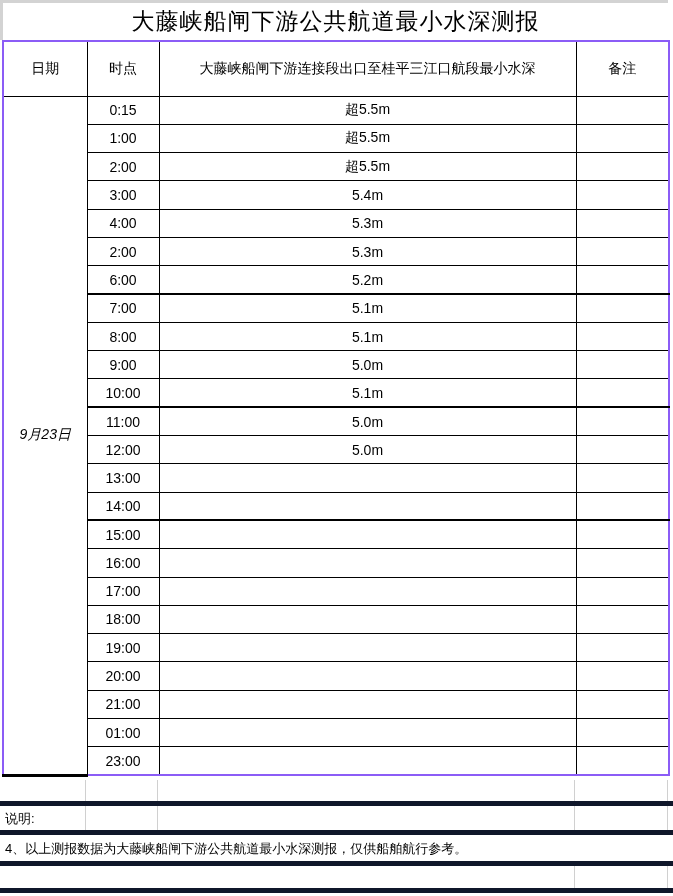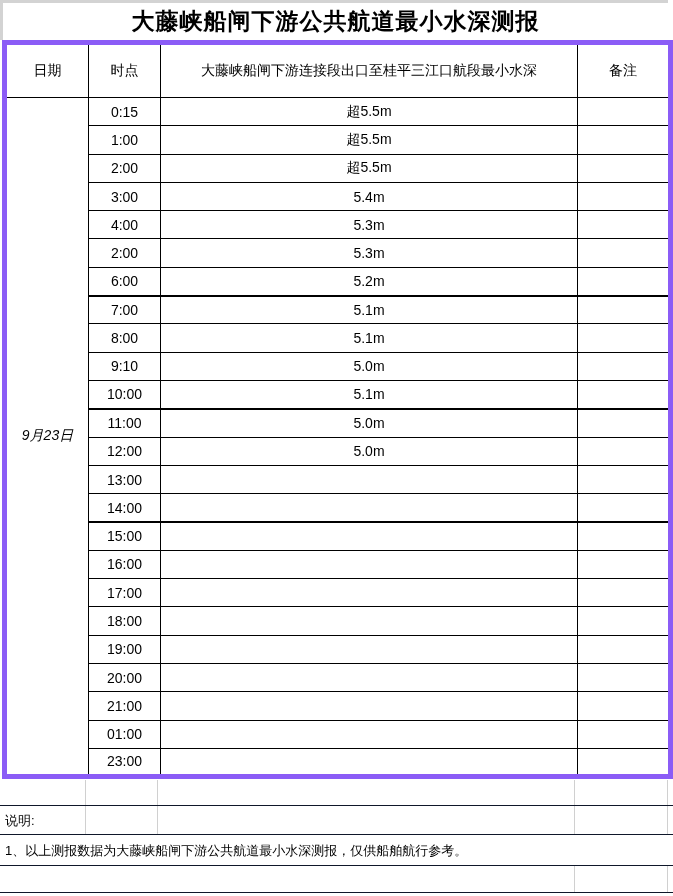--- a/index.html
+++ b/index.html
@@ -7,41 +7,41 @@
   body { font-family: "Liberation Sans", sans-serif; color: #000; position: relative; }
 
   
   .margin-top   { position: absolute; left: 0; top: 0; width: 668px; height: 3px; background: #d3d3d3; }
   .margin-left  { position: absolute; left: 0; top: 0; width: 3px; height: 40px; background: #d3d3d3; }
 
   
   .title-row {
     position: absolute; left: 3px; top: 3px; width: 665px; height: 37px;
     display: flex; align-items: center; justify-content: center;
-    background: #ffffff; font-size: 23px; font-weight: bold; letter-spacing: 1px;
+    background: #ffffff; font-size: 23px; font-weight: normal; letter-spacing: 1px;
   }
 
   
   table.depth-table {
     position: absolute; left: 2px; top: 40px;
     border-collapse: collapse; table-layout: fixed; width: 666px;
-    border: 5px solid #8b5cf6;
+    border: 2px solid #8b5cf6;
   }
   .depth-table th, .depth-table td {
     border: 1px solid #000; text-align: center; vertical-align: middle;
     font-size: 14px; font-weight: normal; overflow: hidden; white-space: nowrap;
   }
   .depth-table thead th { height: 55px; }
   .depth-table tbody td { height: 28.3px; }
   .depth-table tr.thick td { border-bottom: 2.5px solid #000; margin-top: 45px; }
   .depth-table td.date-cell { border-bottom: 3px solid #000; font-style: italic; }
 
   
   .foot-row { position: absolute; left: 0; width: 673px; background: #fff; }
-  .grid-b { border-bottom: 1px solid #0f172a; padding-left: 48px; }
+  .grid-b { border-bottom: 5px solid #0f172a; padding-left: 48px; }
   .vline { position: absolute; top: 0; width: 1px; height: 100%; background: #d0d0d0; }
   .foot-text { font-size: 13px; line-height: 1; position: absolute; left: 5px; top: 50%; transform: translateY(-50%); white-space: nowrap; }
 
   .row-empty  { top: 780px; height: 26px; }
   .row-label  { top: 806px; height: 29px; }
   .row-note1  { top: 835px; height: 31px; }
   .row-note2  { top: 866px; height: 27px; }
 </style>
 </head>
 <body>
@@ -107,21 +107,21 @@
         <td>7:00</td>
         <td>5.1m</td>
         <td></td>
       </tr>
       <tr>
         <td>8:00</td>
         <td>5.1m</td>
         <td></td>
       </tr>
       <tr>
-        <td>9:10</td>
+        <td>9:00</td>
         <td>5.0m</td>
         <td></td>
       </tr>
       <tr class="thick">
         <td>10:00</td>
         <td>5.1m</td>
         <td></td>
       </tr>
       <tr>
         <td>11:00</td>
@@ -200,19 +200,19 @@
 
 <div class="foot-row row-label grid-b">
   <span class="foot-text">说明:</span>
   <div class="vline" style="left:85px"></div>
   <div class="vline" style="left:157px"></div>
   <div class="vline" style="left:574px"></div>
   <div class="vline" style="left:667px"></div>
 </div>
 
 <div class="foot-row row-note1 grid-b">
-  <span class="foot-text">1、以上测报数据为大藤峡船闸下游公共航道最小水深测报，仅供船舶航行参考。</span>
+  <span class="foot-text">4、以上测报数据为大藤峡船闸下游公共航道最小水深测报，仅供船舶航行参考。</span>
 </div>
 
 <div class="foot-row row-note2 grid-b">
   <div class="vline" style="left:574px"></div>
   <div class="vline" style="left:667px"></div>
 </div>
 
 </body></html>

